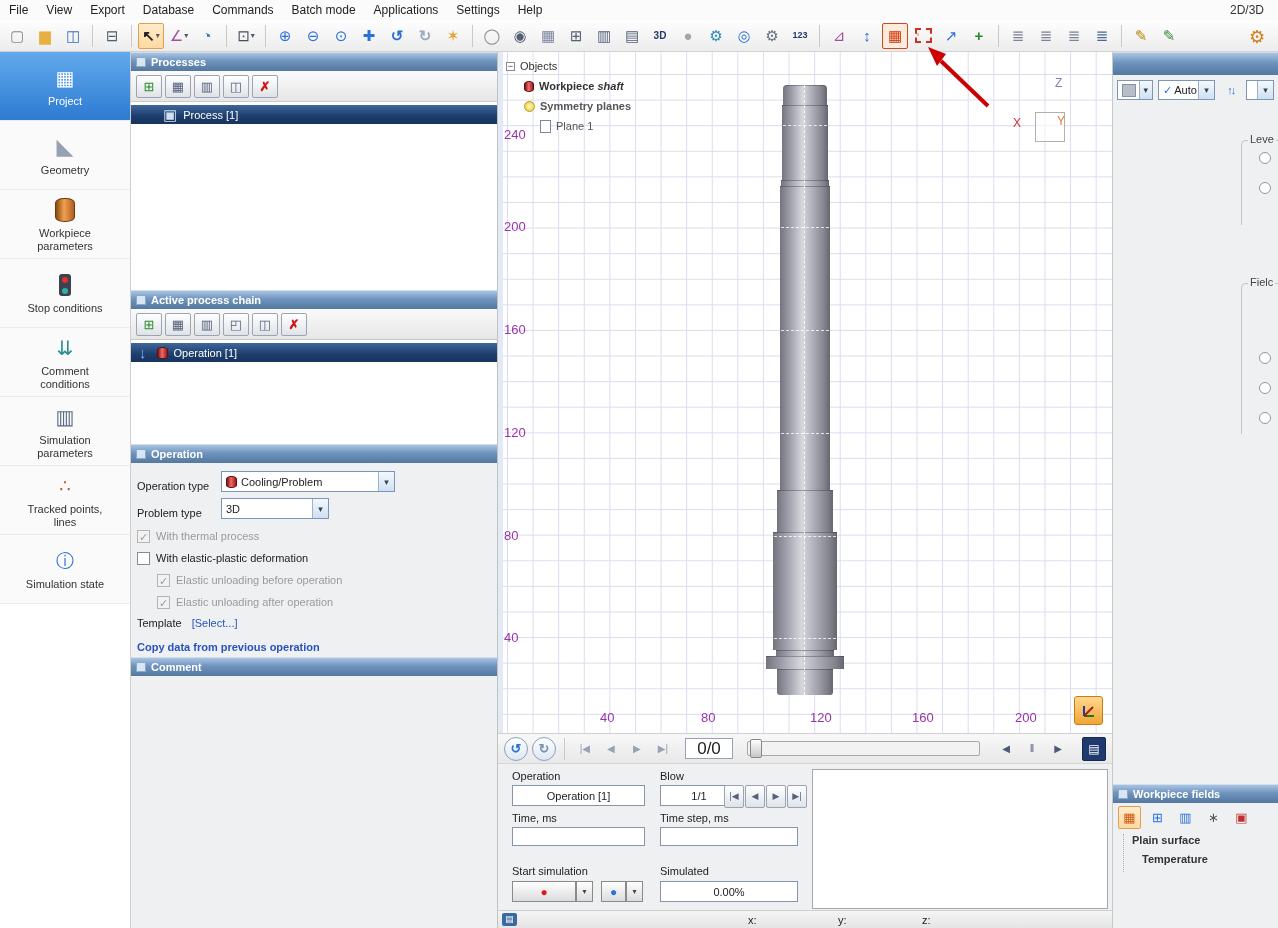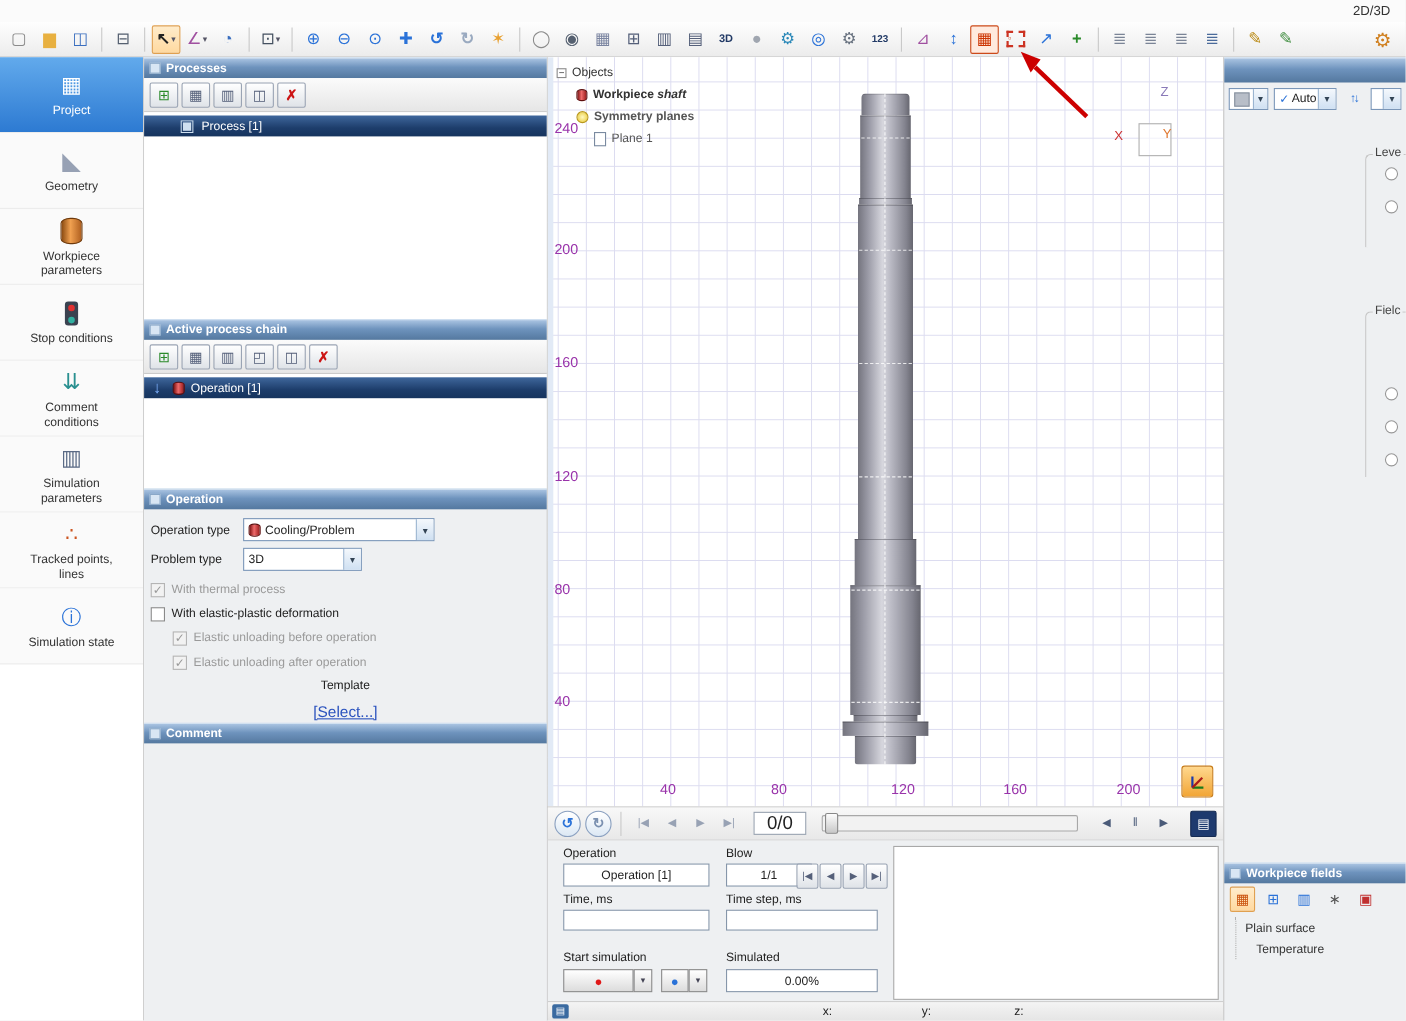--- a/index.html
+++ b/index.html
@@ -38,32 +38,32 @@
   .ptoolbar .tb-icon{min-width:24px;height:21px;border:1px solid #9aa4b4;background:linear-gradient(#ffffff,#dfe3e8);}
   .ptoolbar .glyph{font-size:13px;}
   .plist{background:#fff;}
   .plist.p1{flex:0 0 188px;}
   .plist.p2{flex:0 0 104px;}
   .sel-row{height:19px;margin-top:3px;display:flex;align-items:center;gap:6px;background:linear-gradient(#3f679c,#1d3d6b 60%,#16345e);color:#fff;font-size:11px;}
   .sel-row.pl32{padding-left:32px;}
   .sel-row.pl8{padding-left:8px;}
   .sel-row .tb-icon{min-width:0;height:auto;border:none;}
   .op-form{flex:0 0 194px;box-sizing:border-box;padding:8px 6px 0 6px;overflow:hidden;}
-  .form-row{display:flex;align-items:center;margin-bottom:6px;font-size:11px;color:#222;}
+  .form-row{display:flex;align-items:flex-end;margin-bottom:6px;font-size:11px;color:#222;}
   .form-row .lbl{width:84px;}
   .combo{display:inline-flex;align-items:center;height:21px;background:#fff;border:1px solid #7a96b8;font-size:11px;padding-left:4px;box-sizing:border-box;}
   .combo .arrow{margin-left:auto;width:15px;height:100%;display:flex;align-items:center;justify-content:center;background:linear-gradient(#f4f8fc,#cfe0f2);border-left:1px solid #9ab4d0;color:#345;font-size:9px;}
   .combo .tb-icon{border:none;background:none;min-width:0;height:auto;margin-right:4px;}
   .cb-row{display:flex;align-items:center;height:22px;font-size:11px;color:#222;}
   .cb-row.dis{color:#9a9a9a;}
   .cb-row.ind{margin-left:20px;}
   .cb-box{width:13px;height:13px;border:1px solid #8a8a8a;background:#fff;margin-right:6px;font-size:11px;line-height:12px;text-align:center;color:#444;box-sizing:border-box;}
   .dis .cb-box{border-color:#b4b4b4;background:#f2f2f2;color:#9a9a9a;}
-  .link{color:#2a52be;text-decoration:underline;font-size:14px;cursor:pointer;}
-  .tpl-row{display:flex;align-items:center;gap:10px;margin-top:4px;font-size:11px;flex-direction:column;}
+  .link{color:#2a52be;font-size:11px;cursor:pointer;}
+  .tpl-row{display:flex;align-items:center;gap:10px;margin-top:4px;font-size:11px;}
   .copy-row{margin-top:8px;}
   .panel-fill{flex:1;background:#eef0f2;}
   
   .viewport{position:absolute;left:498px;top:52px;width:614px;height:681px;background-color:#fff;overflow:hidden;
     background-image:linear-gradient(to right,#dcdcf0 1px,transparent 1px),linear-gradient(to bottom,#dcdcf0 1px,transparent 1px);
     background-size:25.6px 25.6px;background-position:9px 0px,0px 22px;}
   .edge-strip{position:absolute;left:0;top:0;bottom:0;width:5px;background:#e2eaf6;}
   .vtree{position:absolute;left:8px;top:4px;font-size:11px;color:#333;z-index:5;}
   .vt-row{height:20px;display:flex;align-items:center;gap:5px;}
   .vt-row.ind{margin-left:18px;font-weight:bold;}
@@ -117,34 +117,45 @@
   .sortbtn{width:22px;height:20px;display:flex;align-items:center;justify-content:center;color:#2a72d8;font-weight:bold;letter-spacing:-2px;}
   .gb{position:absolute;border-top:1px solid #c4c4c4;border-left:1px solid #c4c4c4;border-radius:5px 0 0 0;}
   .gb-caption{position:absolute;top:-8px;left:6px;background:#eef0f2;padding:0 2px;color:#444;}
   .radio{position:absolute;width:10px;height:10px;border:1px solid #979797;border-radius:50%;background:#fff;}
   .sec-hdr.rp{position:absolute;left:0;right:0;top:732px;}
   .rp-icons{position:absolute;left:5px;top:754px;display:flex;gap:5px;}
   .rp-icons .tb-icon{min-width:21px;height:21px;border:1px solid transparent;}
   .rp-icons .tb-icon.sel{background:linear-gradient(#ffeccb,#ffd9a0);border-color:#e0a050;}
   .rp-icons .glyph{font-size:13px;}
   .rp-tree{position:absolute;left:10px;top:782px;border-left:1px dotted #b0b0b0;padding-left:8px;color:#333;}
-  .rp-node{height:19px;display:flex;align-items:center;}
+  .rp-node{height:19px;display:flex;font-weight:bold;}
   .rp-node.child{margin-left:10px;}
   
   .cyl-red{width:11px;height:12px;border-radius:5px/3px;background:linear-gradient(90deg,#7e1414,#ef6a6a 45%,#9c1d1d);border:1px solid #5e0e0e;display:inline-block;box-sizing:border-box;}
   .cyl-orange{width:20px;height:24px;border-radius:9px/5px;background:linear-gradient(90deg,#8a4a10,#f0a050 45%,#b06020);border:1px solid #6e3a0c;display:inline-block;box-sizing:border-box;}
   .traffic{width:12px;height:22px;border-radius:3px;background:#3a4250;display:inline-flex;flex-direction:column;align-items:center;justify-content:space-around;}
   .traffic i{width:6px;height:6px;border-radius:50%;display:block;}
 </style>
 </head>
 <body>
 
 <div id="app">
 
   <div class="menubar">
+    <div class="menu-items">
+        <span class="menu-item">File</span>
+        <span class="menu-item">View</span>
+        <span class="menu-item">Export</span>
+        <span class="menu-item">Database</span>
+        <span class="menu-item">Commands</span>
+        <span class="menu-item">Batch mode</span>
+        <span class="menu-item">Applications</span>
+        <span class="menu-item">Settings</span>
+        <span class="menu-item">Help</span>
+      </div>
     <div class="menu-right">2D/3D</div>
   </div>
 
   <div class="toolbar">
     <div class="tb-row">
         <span class="tb-icon">
           <span class="glyph" style="color: rgb(138, 138, 138);">▢</span>
         </span>
         <span class="tb-icon">
           <span class="glyph" style="color: rgb(232, 176, 64);">▆</span>
@@ -457,21 +468,21 @@
       <span class="hdr-sq"></span>
       <span>Comment</span>
     </div>
     <div class="panel-fill"></div>
   </div>
 
   <div class="viewport">
     <div class="edge-strip"></div>
 
     <div class="yticks">
-        <span class="ytick" style="top: 57px; text-align: right;">240</span>
+        <span class="ytick" style="top: 75px; text-align: right;">240</span>
         <span class="ytick" style="top: 167px;">200</span>
         <span class="ytick" style="top: 270px;">160</span>
         <span class="ytick" style="top: 373px;">120</span>
         <span class="ytick" style="top: 476px;">80</span>
         <span class="ytick" style="top: 578px;">40</span>
       </div>
     <div class="xticks">
         <span class="xtick" style="left: 102px;">40</span>
         <span class="xtick" style="left: 203px;">80</span>
         <span class="xtick" style="left: 312px;">120</span>

